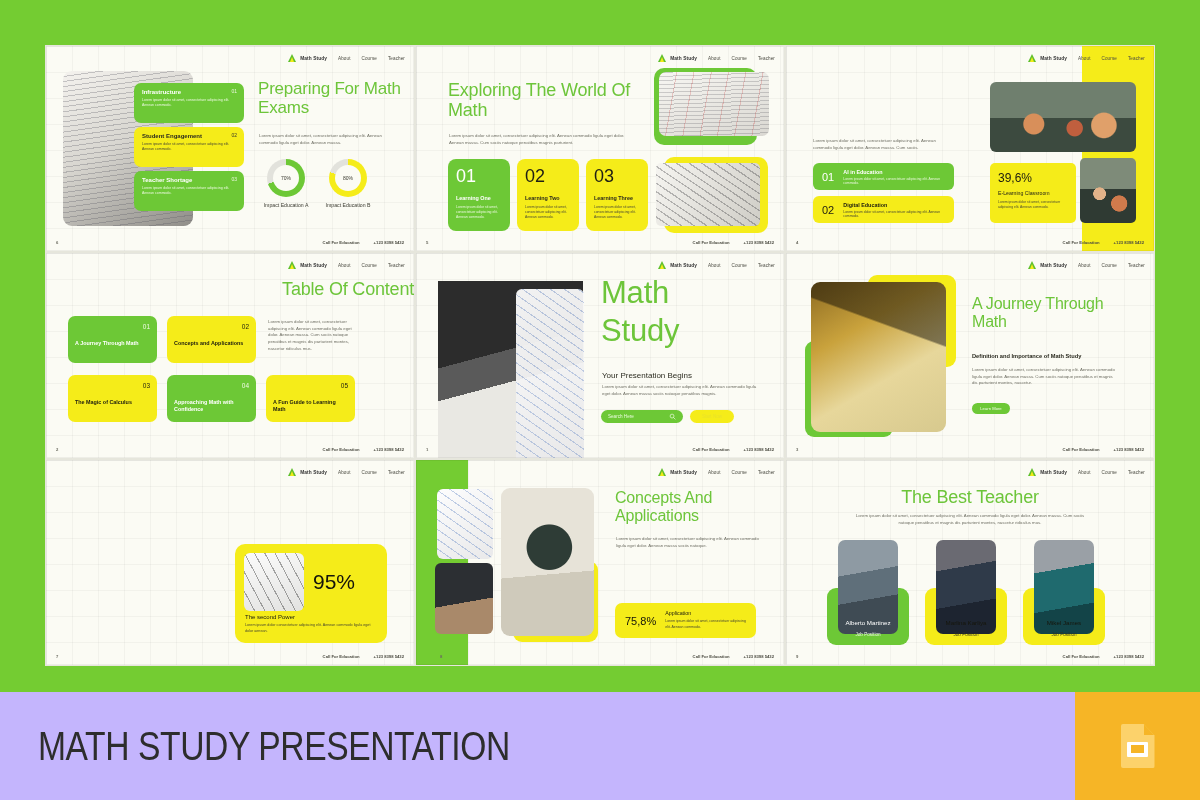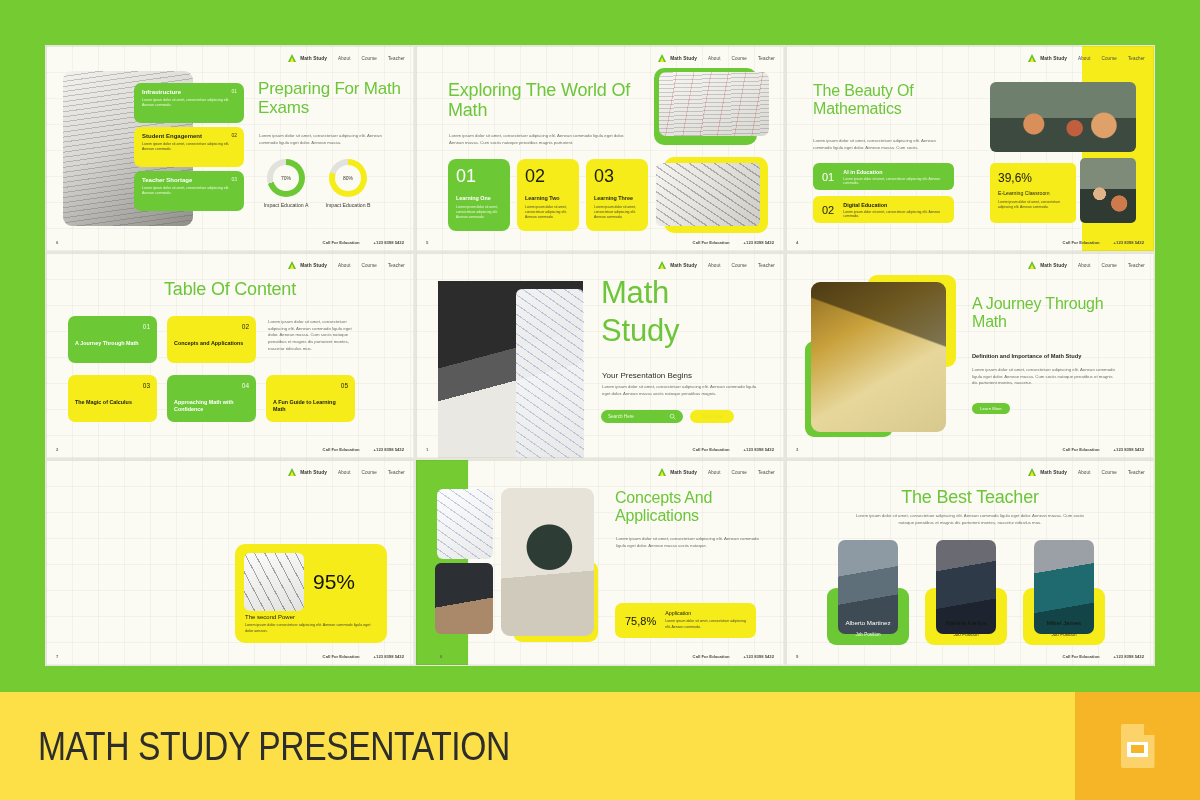--- a/index.html
+++ b/index.html
@@ -133,21 +133,21 @@
       radial-gradient(circle at 52% 40%, #2e3c36 0 22%, rgba(0,0,0,0) 23%),
       linear-gradient(175deg,#e7e3d8 0 58%, #cfcabb 58% 100%);
   }
   .ph-p1 { background: linear-gradient(170deg,#8e9aa3 0 35%, #5f6f7a 35% 62%, #3f4b54 62% 100%); }
   .ph-p2 { background: linear-gradient(170deg,#6a6a72 0 30%, #2f3a49 30% 66%, #1d2430 66% 100%); }
   .ph-p3 { background: linear-gradient(170deg,#9aa0a6 0 32%, #1f6a6e 32% 70%, #134448 70% 100%); }
 
   
   .banner {
     position: absolute; left: 0; top: 692px; width: 1200px; height: 108px;
-    background: #fde047; display: flex; align-items: center;
+    background: #c4b5fd; display: flex; align-items: center;
   }
   .banner-title {
     margin-left: 38px; font-size: 41px; letter-spacing: -0.5px;
     color: #2d2d2d; font-weight: 400; transform: scaleX(0.82);
     transform-origin: left center; white-space: nowrap;
     font-family: "Liberation Sans", sans-serif;
   }
   .gs-badge {
     position: absolute; right: 0; top: 0; width: 125px; height: 108px;
     background: #f6b526; display: flex; align-items: center; justify-content: center;
@@ -303,21 +303,20 @@
                 <i class="g"></i>
                 <i class="y"></i>
               </span>
             <span class="brand">Math Study</span>
           </span>
           <a href="#">About</a>
           <a href="#">Course</a>
           <a href="#">Teacher</a>
         </div>
 
-        <h1 class="title" style="position:absolute; left:27px; top:36px; width:150px; font-size:16px;">The Beauty Of Mathematics</h1>
         <div class="body-txt" style="position:absolute; left:27px; top:92px; width:140px;">Lorem ipsum dolor sit amet, consectetuer adipiscing elit. Aenean commodo ligula eget dolor. Aenean massa. Cum sociis.</div>
 
         <div style="position:absolute; left:27px; top:117px; width:141px; height:27px; background:#6dc836; border-radius:6px; display:flex; align-items:center; padding:0 9px; gap:9px;">
           <span style="font-size:11px; color:#fff;">01</span>
           <span>
             <span style="display:block; font-size:5.4px; color:#fff; font-weight:700;">AI in Education</span>
             <span style="display:block; font-size:3.4px; color:#e6f6d8; margin-top:2px;">Lorem ipsum dolor sit amet, consectetuer adipiscing elit. Aenean commodo.</span>
           </span>
         </div>
         <div style="position:absolute; left:27px; top:150px; width:141px; height:27px; background:#f5ec19; border-radius:6px; display:flex; align-items:center; padding:0 9px; gap:9px;">
@@ -354,21 +353,21 @@
                 <i class="g"></i>
                 <i class="y"></i>
               </span>
             <span class="brand">Math Study</span>
           </span>
           <a href="#">About</a>
           <a href="#">Course</a>
           <a href="#">Teacher</a>
         </div>
 
-        <h1 class="title" style="position:absolute; left:0; right:0; top:26px; text-align:center; font-size:18px;">Table Of Content</h1>
+        <h1 class="title" style="position:absolute; left:0; right:0; top:26px; text-align:right; font-size:18px;">Table Of Content</h1>
 
         <div style="position:absolute; left:22px; top:63px; width:89px; height:47px; background:#6dc836; border-radius:7px; padding:7px;">
           <div style="text-align:right; font-size:6.5px; color:#f0fbe6;">01</div>
           <div style="font-size:5.4px; color:#fff; font-weight:700; margin-top:10px; line-height:1.35;">A Journey Through Math</div>
         </div>
         <div style="position:absolute; left:121px; top:63px; width:89px; height:47px; background:#f5ec19; border-radius:7px; padding:7px;">
           <div style="text-align:right; font-size:6.5px; color:#26260f;">02</div>
           <div style="font-size:5.4px; color:#22220f; font-weight:700; margin-top:10px; line-height:1.35;">Concepts and Applications</div>
         </div>
         <div class="body-txt" style="position:absolute; left:222px; top:66px; width:93px;">Lorem ipsum dolor sit amet, consectetuer adipiscing elit. Aenean commodo ligula eget dolor. Aenean massa. Cum sociis natoque penatibus et magnis dis parturient montes, nascetur ridiculus mus.</div>

